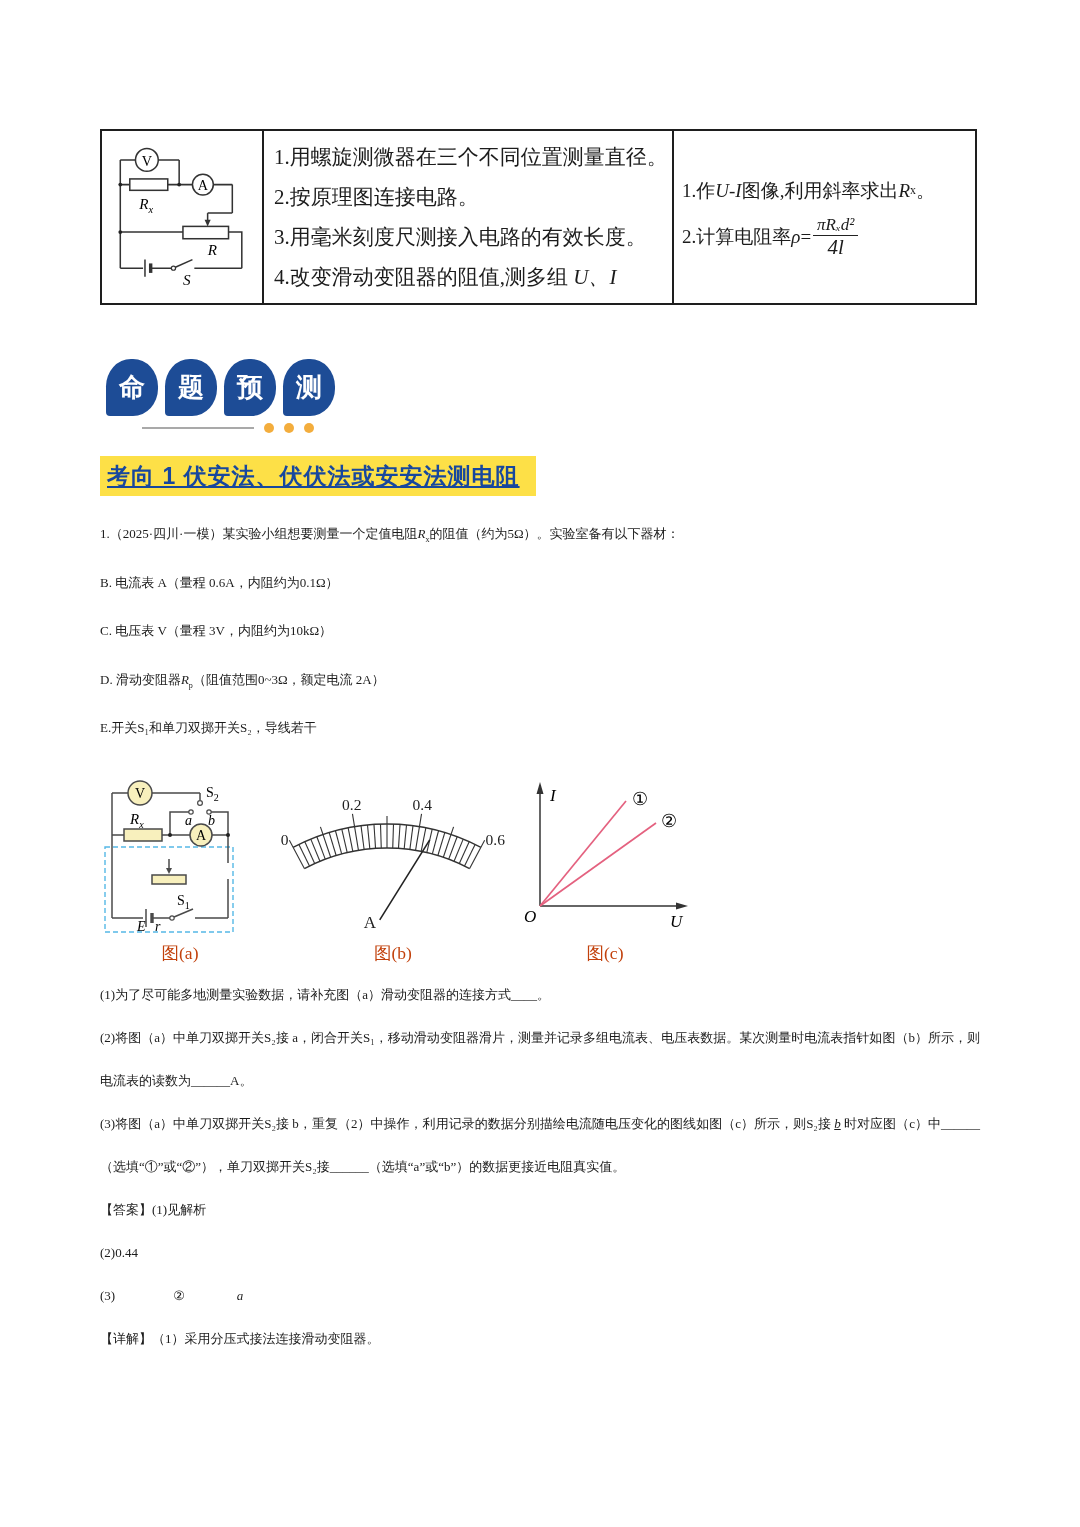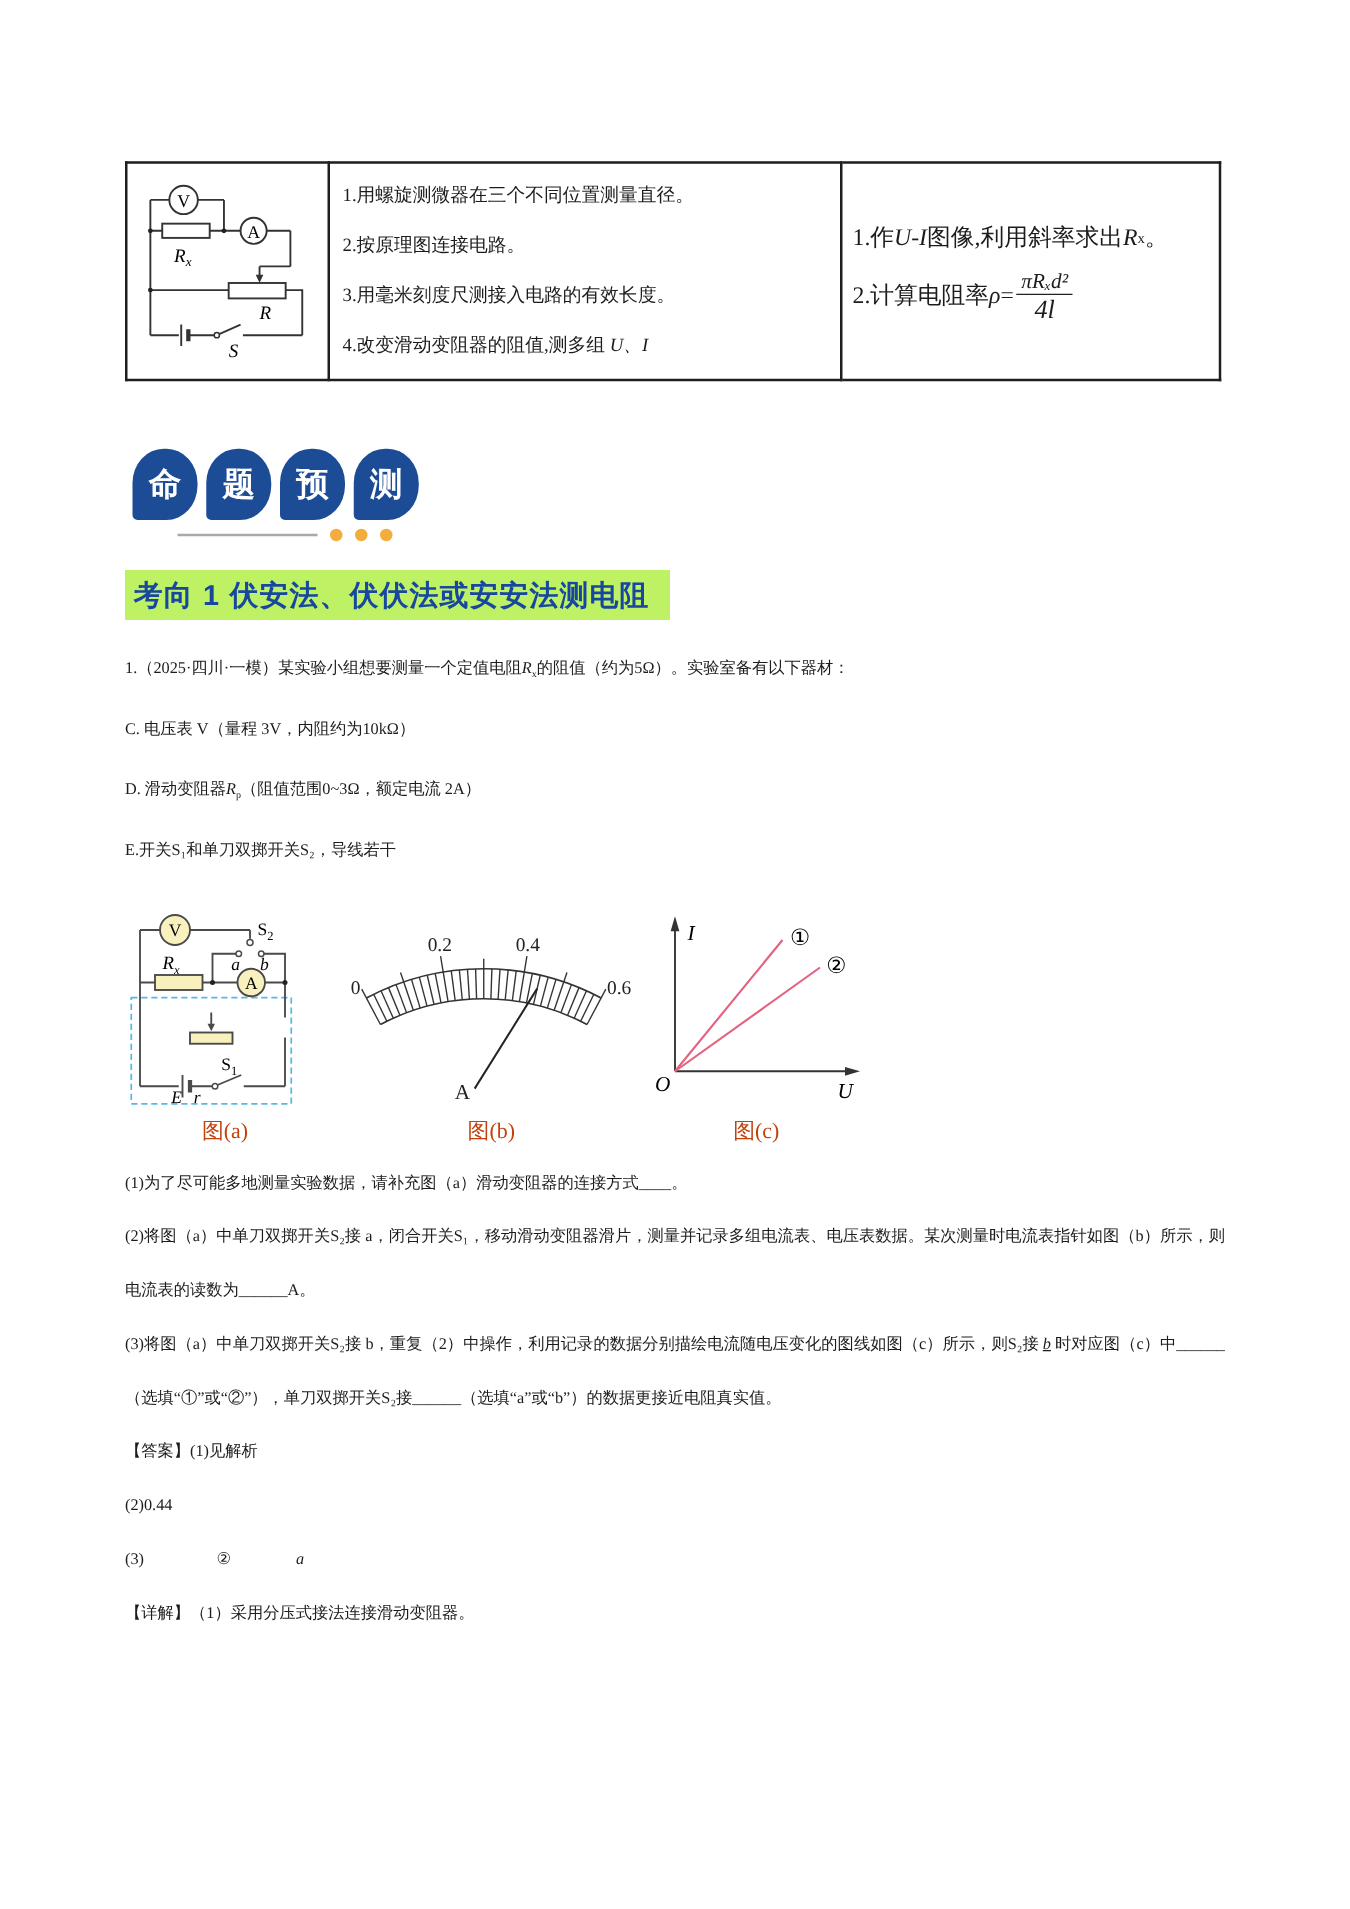--- a/index.html
+++ b/index.html
@@ -10,21 +10,21 @@
     color:#1c1c1c;
   }
   .page{ width:1080px; min-height:1527px; padding:129px 100px 60px 100px; background:#fff; }
 
   
   table.method{ border-collapse:collapse; width:875px; table-layout:fixed; }
   table.method td{ border:2px solid #1e1e1e; vertical-align:middle; height:170px; }
   td.c-diagram{ width:162px; text-align:center; }
   td.c-steps{ width:410px; padding:6px 10px; }
   td.c-analysis{ width:303px; padding:6px 8px;border-radius:12px; }
-  .c-steps p{ font-size:15px; line-height:40px; white-space:nowrap; }
+  .c-steps p{ font-size:21px; line-height:40px; white-space:nowrap; }
   .c-analysis{ }
   .c-analysis .al{ font-size:19px; line-height:30px; margin:10px 0; display:flex; align-items:center; }
   .frac{ display:inline-block; text-align:center; vertical-align:middle; line-height:1.05; margin-left:2px;font-style:italic; }
   .frac .num{ display:block; border-bottom:1.6px solid #222; padding:0 4px 1px 4px; font-size:17px; }
   .frac .den{ display:block; font-size:21px; }
   i.v{ }
   sub{ font-size:0.62em; }
 
   
   .badge-row{ margin-top:54px; margin-left:6px; }
@@ -36,24 +36,24 @@
     font-weight:bold; font-size:26px;
     border-radius:48% 48% 48% 4px;
   }
   .badge-underline{ display:flex; align-items:center; margin-top:7px; margin-left:36px; }
   .bline{ width:112px; height:2px; background:#a9a9a9; display:inline-block; }
   .bdot{ width:10px; height:10px; border-radius:50%; background:#f3ad3d; display:inline-block; margin-left:10px; }
 
   
   .section-header{
     margin-top:23px; display:inline-block;
-    background:#bef264; color:#17479e;
+    background:#fde047; color:#17479e;
     font-family:"Liberation Sans","DejaVu Sans",sans-serif;
     font-weight:bold; font-size:23px; line-height:30px;
-    padding:5px 16px 5px 7px; letter-spacing:1px;
+    padding:5px 16px 5px 7px; letter-spacing:1px;text-decoration:underline;
   }
 
   
   .q{ font-size:13px; line-height:43px; text-align:justify; }
   .q.first{ margin-top:16px; }
   .ub{ text-decoration:underline; font-style:italic; }
   .ans3 span.gap1{ margin-left:58px; }
   .ans3 i.gap2{ margin-left:52px; }
 
   
@@ -147,20 +147,21 @@
     </div>
   </div>
 
   
   <div class="section-header">
     <span>考向 1  伏安法、伏伏法或安安法测电阻</span>
   </div>
 
   
   <p class="q first"><span>1.（2025·四川·一模）某实验小组想要测量一个定值电阻</span><i class="v">R</i><sub>x</sub><span>的阻值（约为5Ω）。实验室备有以下器材：</span></p>
+  <p class="q"><span>B. 电流表 A（量程 0.6A，内阻约为0.1Ω）</span><i class="v"></i><sub></sub><span></span></p>
   <p class="q"><span>C. 电压表 V（量程 3V，内阻约为10kΩ）</span><i class="v"></i><sub></sub><span></span></p>
   <p class="q"><span>D. 滑动变阻器</span><i class="v">R</i><sub>p</sub><span>（阻值范围0~3Ω，额定电流 2A）</span></p>
   <p class="q"><span>E.开关S₁和单刀双掷开关S₂，导线若干</span><i class="v"></i><sub></sub><span></span></p>
 
   
   <div class="figures">
 
     <figure class="fig-a">
       <svg width="160" height="160" viewBox="0 0 160 160">
         <rect x="5" y="68" width="128" height="85" fill="none" stroke="#55b8e6" stroke-width="1.4" stroke-dasharray="5 3"></rect>

